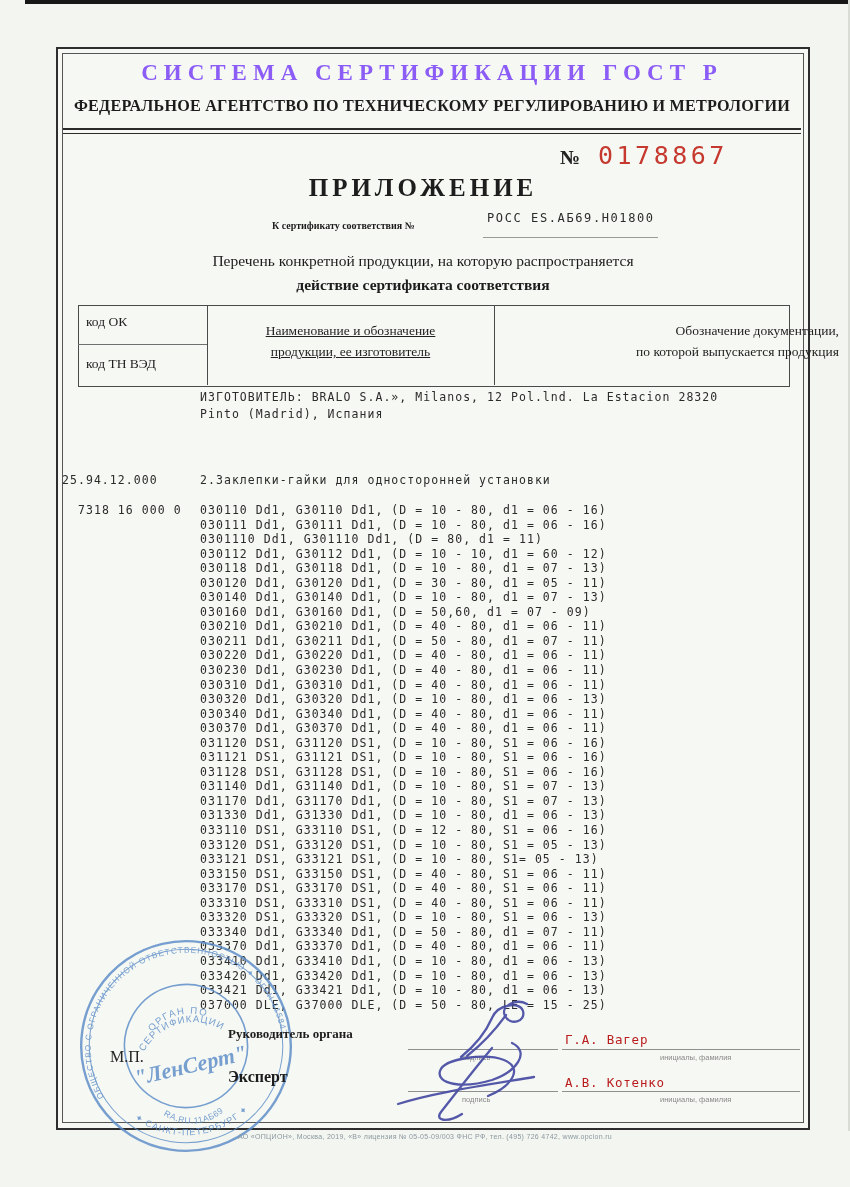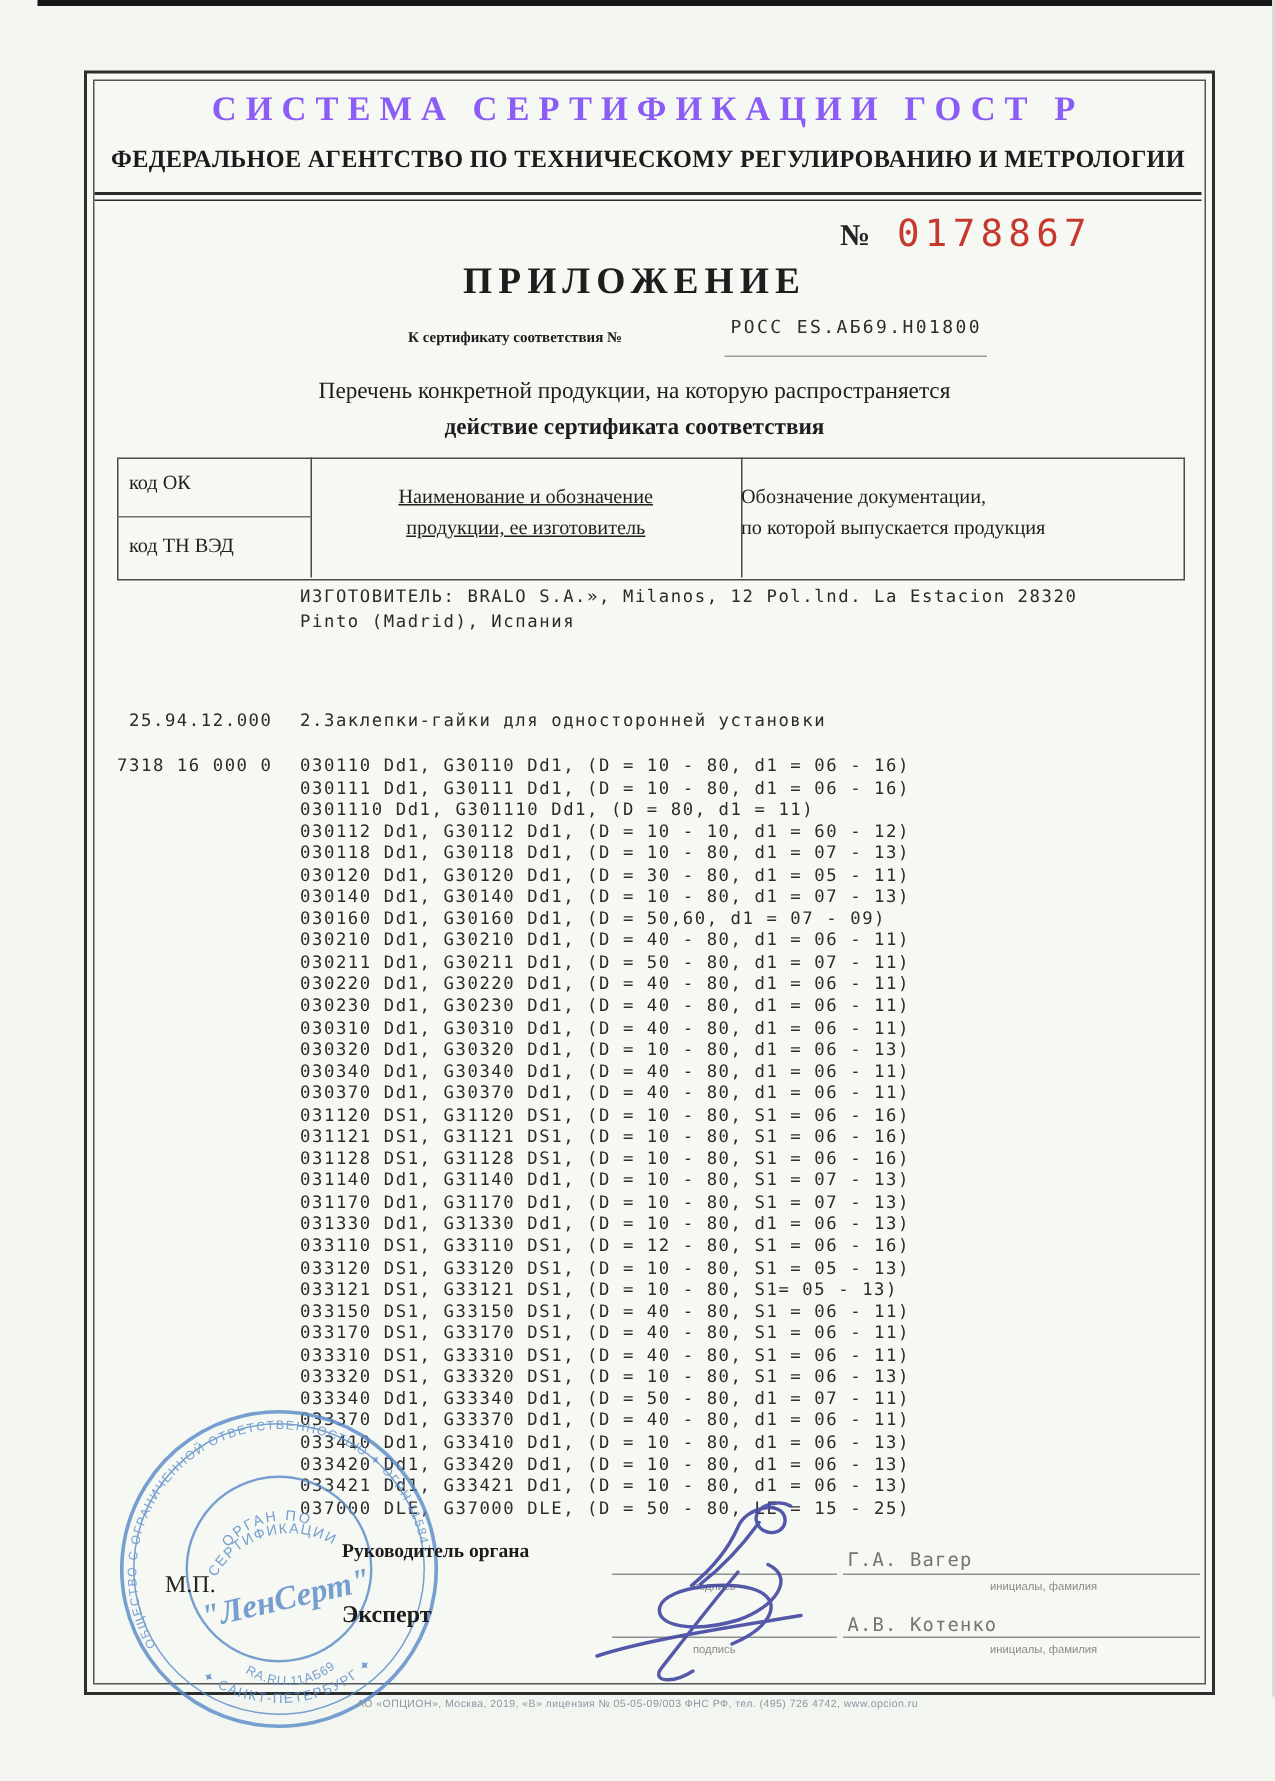--- a/index.html
+++ b/index.html
@@ -23,42 +23,42 @@
   .subtitle1{left:63px;top:252px;width:720px;text-align:center;font-weight:normal;font-size:15.5px;}
   .subtitle2{left:63px;top:276px;width:720px;text-align:center;font-weight:bold;font-size:15.5px;}
   .tbl{left:78px;top:305px;width:710px;height:80px;border:1.5px solid #4a4a4a;}
   .tbl-v1{left:207px;top:305px;width:0;height:80px;border-left:1px solid #4a4a4a;}
   .tbl-v2{left:494px;top:305px;width:0;height:80px;border-left:1px solid #4a4a4a;}
   .tbl-h1{left:78px;top:344px;width:129px;border-bottom:1px solid #707070;}
   .cell{font-size:13.5px;color:#1f1f1f;}
   .code-ok-label{left:86px;top:314px;}
   .code-tnved-label{left:86px;top:356px;}
   .col2{left:207px;top:320px;width:287px;text-align:center;line-height:21px;text-decoration:underline;}
-  .col3{left:494px;top:320px;width:345px;text-align:left;line-height:21px;}
+  .col3{left:494px;top:320px;width:345px;text-align:right;line-height:21px;}
   .mono{font-family:"DejaVu Sans Mono", monospace;color:#2b2b2b;}
   .manufacturer{left:200px;top:389px;font-size:11.5px;letter-spacing:1.05px;line-height:17px;white-space:pre;}
-  .code-ok{left:86px;top:473px;font-size:11.5px;letter-spacing:1.05px;}
+  .code-ok{left:62px;top:473px;font-size:11.5px;letter-spacing:1.05px;}
   .product-heading{left:200px;top:473px;font-size:11.5px;letter-spacing:1.05px;}
   .code-tnved{left:78px;top:503px;font-size:11.5px;letter-spacing:1.05px;}
   .product-list{left:200px;top:503px;font-size:11.5px;letter-spacing:1.05px;line-height:14.54px;white-space:pre;}
   .stamp{left:60px;top:920px;width:252px;height:252px;opacity:0.82;}
   .mp{left:110px;top:1048px;font-size:16px;color:#242424;}
   .role1{left:228px;top:1026px;font-weight:bold;font-size:13px;}
   .role2{left:228px;top:1068px;font-weight:bold;font-size:16px;}
   .sigline{border-bottom:1px solid #8f8f8f;}
   .sign-line1{left:408px;top:1049px;width:150px;}
   .name-line1{left:562px;top:1049px;width:238px;}
   .sign-line2{left:408px;top:1091px;width:150px;}
   .name-line2{left:562px;top:1091px;width:238px;}
   .caption{font-family:"Liberation Sans", sans-serif;font-size:7.5px;color:#8a8a8a;}
   .cap-sign1{left:462px;top:1053px;}
   .cap-name1{left:660px;top:1053px;}
   .cap-sign2{left:462px;top:1095px;}
   .cap-name2{left:660px;top:1095px;}
-  .name{font-family:"DejaVu Sans Mono", monospace;font-size:12.5px;letter-spacing:0.8px;color:#737373;}
+  .name{font-family:"DejaVu Sans Mono", monospace;font-size:12.5px;letter-spacing:0.8px;color:#b91c1c;}
   .name1{left:565px;top:1032px;}
   .name2{left:565px;top:1075px;}
   .ink{left:0;top:0;width:850px;height:1187px;pointer-events:none;}
   .footer{left:0;top:1133px;width:850px;text-align:center;font-family:"Liberation Sans", sans-serif;
           font-size:7px;color:#8a98a0;letter-spacing:0.3px;}
 </style>
 </head>
 <body>
 
 <div class="abs scan-top-edge"></div>

